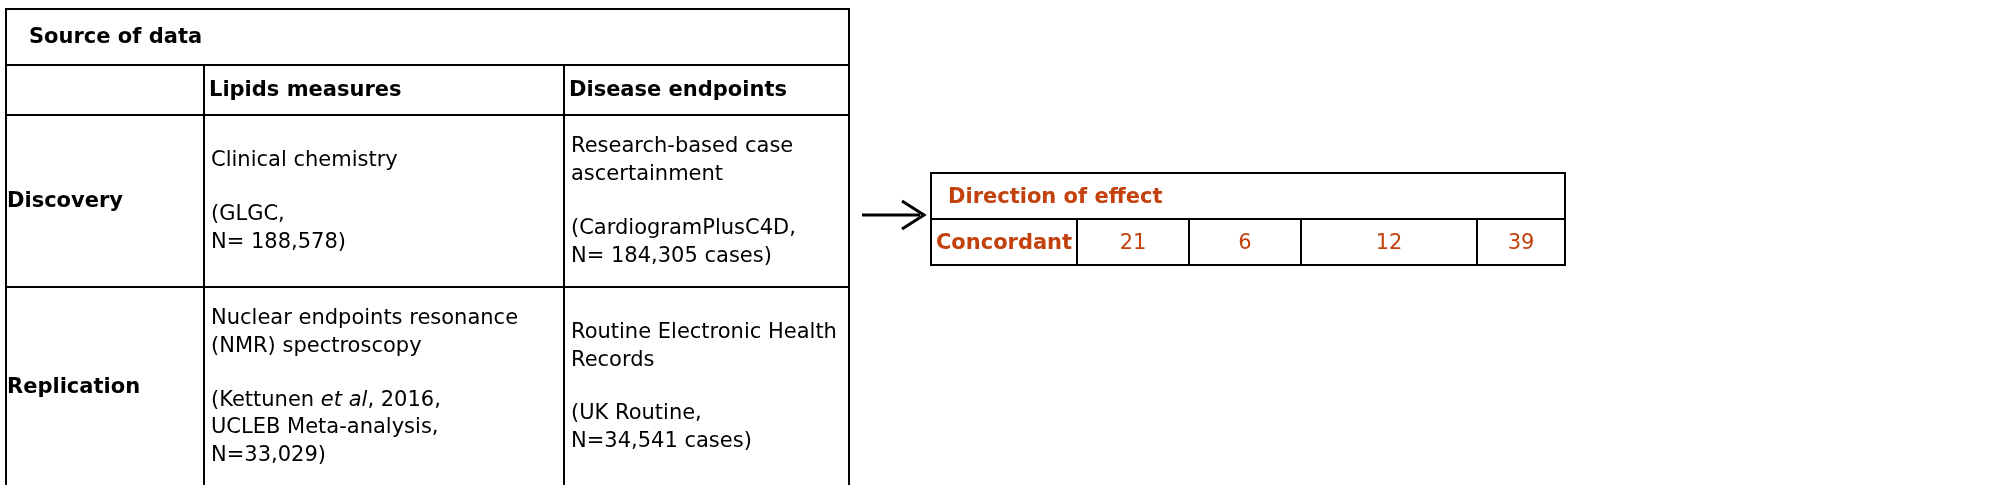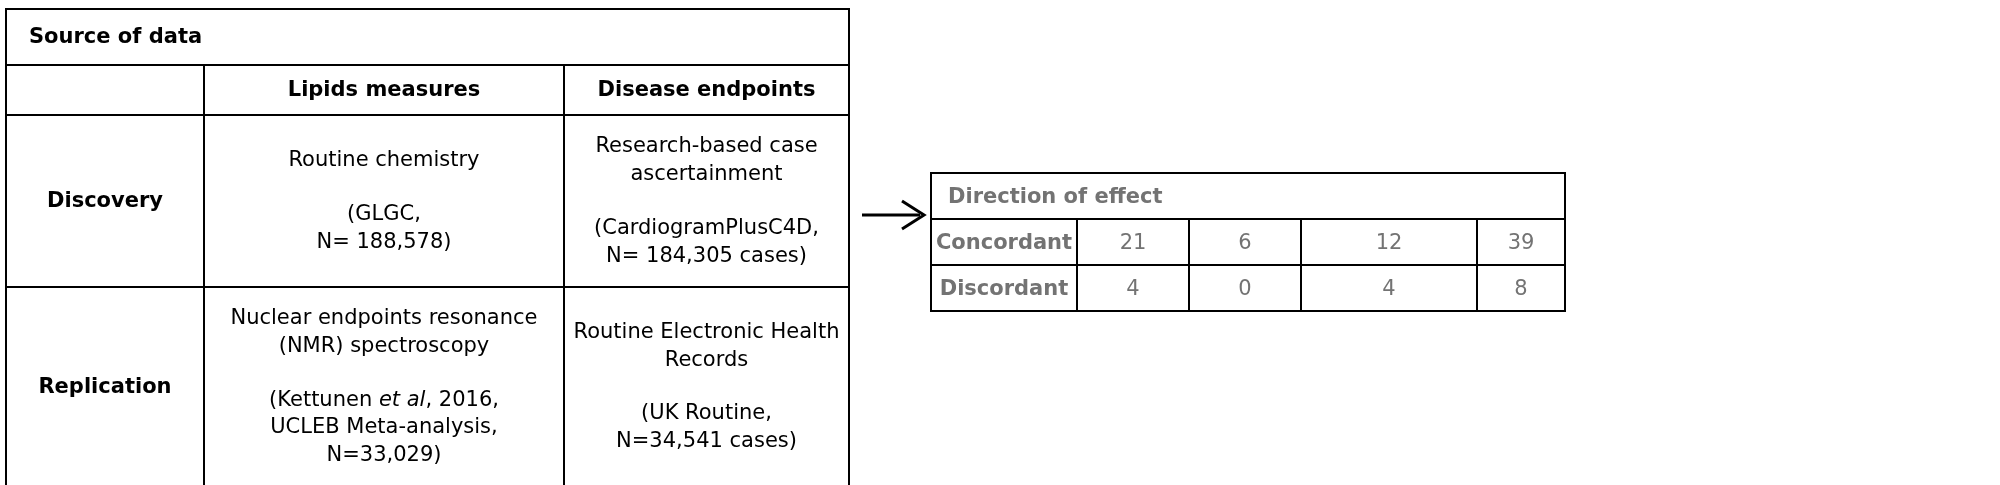--- a/index.html
+++ b/index.html
@@ -27,21 +27,20 @@
     top: 8px;
     width: 845px;
     border-collapse: collapse;
     table-layout: fixed;
     background: #fff;
   }
   #source-table td {
     border: 2px solid #000;
     padding: 0;
     vertical-align: middle;
-    text-align: center;
     font-size: 21px;
     line-height: 1.33;
     color: #000;
   }
   .col-rowhead { width: 198px; }
   .col-lipids  { width: 360px; }
   .col-disease { width: 285px; }
 
   .title-cell {
     text-align: left !important;
@@ -91,21 +90,21 @@
     border-collapse: collapse;
     table-layout: fixed;
     background: #fff;
   }
   #direction-table td {
     border: 2px solid #000;
     padding: 0;
     vertical-align: middle;
     text-align: center;
     font-size: 21px;
-    color: #737373;
+    color: #c2410c;
     height: 44px;
   }
   .d-col-rowhead { width: 146px; }
   .d-col-ldl     { width: 112px; }
   .d-col-hdl     { width: 112px; }
   .d-col-tg      { width: 176px; }
   .d-col-overall { width: 88px; }
 
   .d-title-cell {
     text-align: left !important;
@@ -145,21 +144,21 @@
       <tr>
         <td class="colhead-cell blank-cell"></td>
         <td class="colhead-cell">Lipids measures</td>
         <td class="colhead-cell">Disease endpoints</td>
       </tr>
 
       <tr>
         <td class="rowhead-cell">Discovery</td>
         <td class="body-cell">
           <div class="para">
-            <span class="ln">Routine chemistry</span>
+            <span class="ln">Clinical chemistry</span>
           </div>
           <div class="para">
             <span class="ln">(GLGC,</span>
             <span class="ln">N= 188,578)</span>
           </div>
         </td>
         <td class="body-cell">
           <div class="para">
             <span class="ln">Research-based case</span>
             <span class="ln">ascertainment</span>
@@ -215,23 +214,16 @@
       <tr>
         <td class="d-title-cell" colspan="5">Direction of effect</td>
       </tr>
       <tr>
         <td class="d-rowhead-cell">Concordant</td>
         <td class="d-value-cell">21</td>
         <td class="d-value-cell">6</td>
         <td class="d-value-cell">12</td>
         <td class="d-value-cell">39</td>
       </tr>
-      <tr>
-        <td class="d-rowhead-cell">Discordant</td>
-        <td class="d-value-cell">4</td>
-        <td class="d-value-cell">0</td>
-        <td class="d-value-cell">4</td>
-        <td class="d-value-cell">8</td>
-      </tr>
     </tbody>
   </table>
 
 </div>
 
 </body></html>

